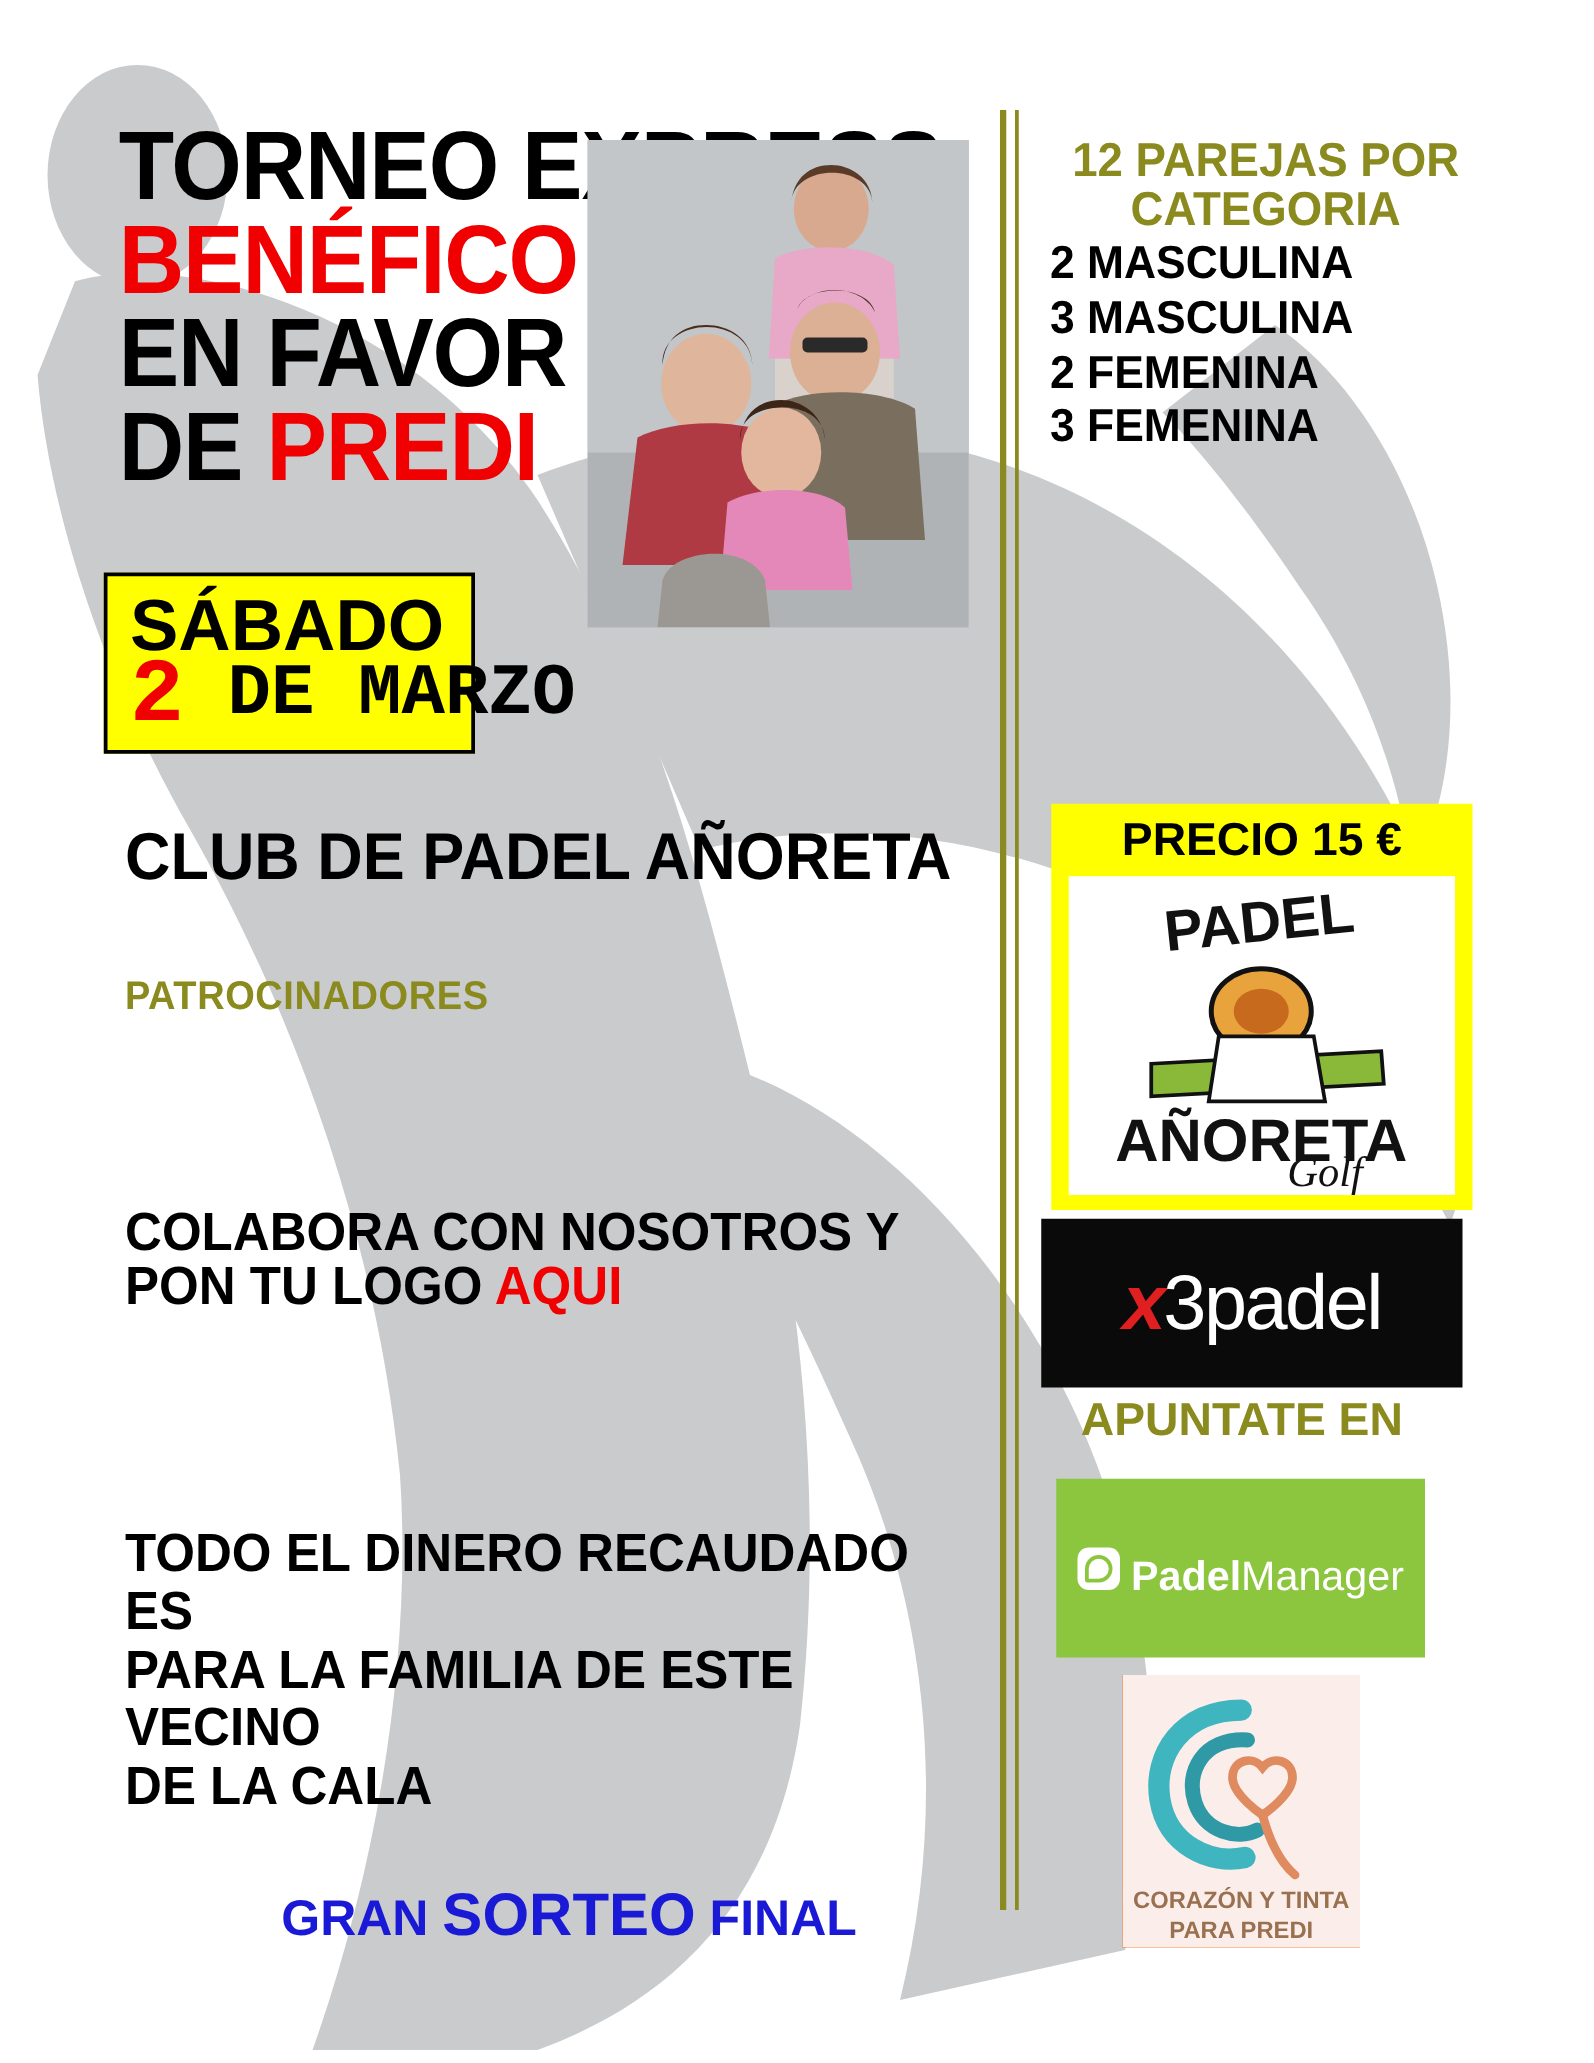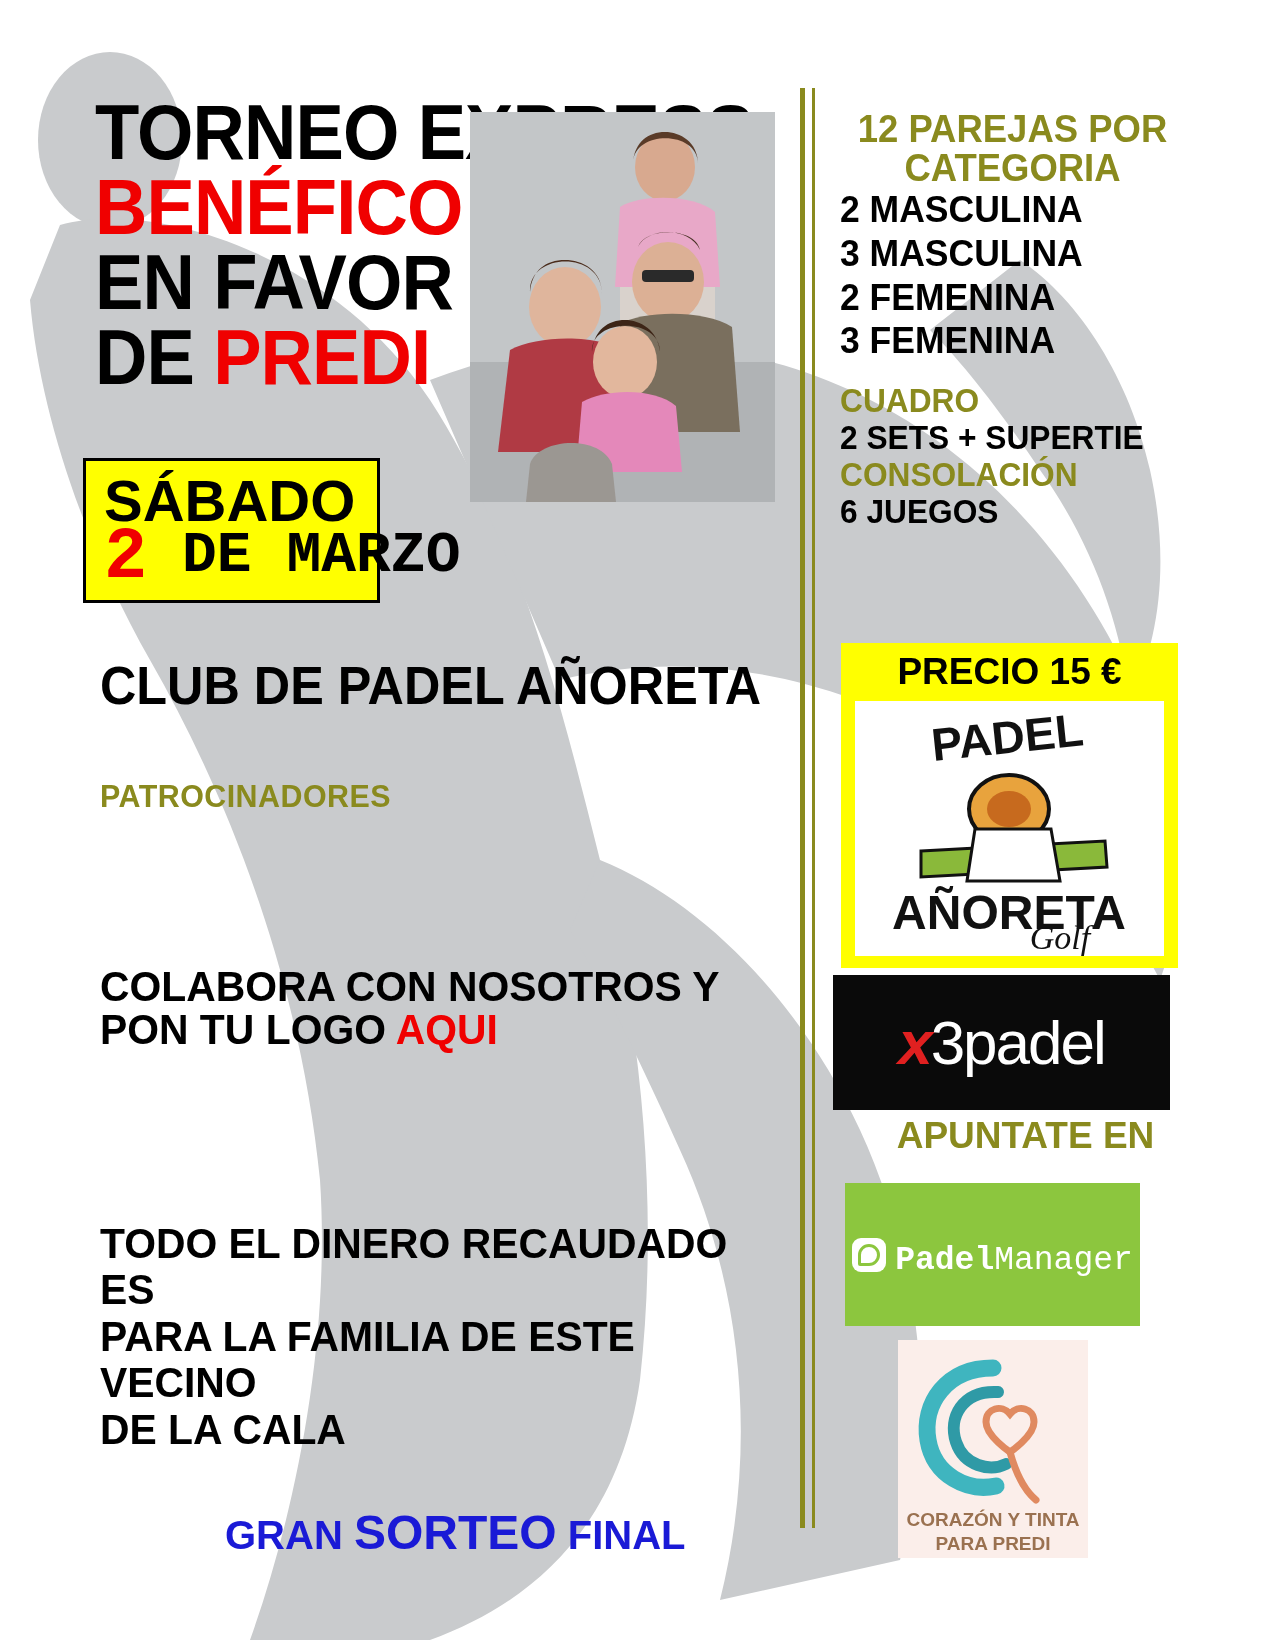--- a/index.html
+++ b/index.html
@@ -284,21 +284,21 @@
     justify-content: center;
     color: #fff;
     font-family: "Liberation Sans", sans-serif;
     font-size: 62px;
     letter-spacing: -2px;
   }
   .x3-x { color: #e02020; font-weight: bold; font-style: italic; }
 
   .apuntate {
     position: absolute;
-    left: 857px;
+    left: 825px;
     top: 1115px;
     width: 337px;
     text-align: center;
     font-family: "Liberation Sans Narrow", "Liberation Sans", sans-serif;
     font-weight: bold;
     font-size: 37px;
     color: #8a8a1e;
   }
 
   .pm-panel {
@@ -322,21 +322,21 @@
     border-radius: 9px;
     background: #ffffff;
     display: flex; align-items: center; justify-content: center;
   }
   .pm-mark-inner {
     width: 16px; height: 16px;
     border: 3px solid #8cc63e;
     border-radius: 50% 50% 50% 2px;
   }
   .pm-text {
-    font-family: Liberation Mono, monospace;
+    font-family: Liberation Sans, sans-serif;
     font-size: 33px;
     color: #ffffff;
     margin-top: 12px;
   }
   .pm-text b { font-weight: bold; }
 
   .ct-panel {
     position: absolute;
     left: 898px;
     top: 1340px;
@@ -421,26 +421,20 @@
   <div class="divider"></div>
   <div class="divider2"></div>
 
   <div class="right-col">
     <div class="r-title">12 PAREJAS POR CATEGORIA</div>
     <div class="cat-list">
       <div class="cat-item">2 MASCULINA</div>
       <div class="cat-item">3 MASCULINA</div>
       <div class="cat-item">2 FEMENINA</div>
       <div class="cat-item">3 FEMENINA</div>
-    </div>
-    <div class="fmt-block">
-      <div class="fmt-label">CUADRO</div>
-      <div class="fmt-value">2 SETS + SUPERTIE</div>
-      <div class="fmt-label">CONSOLACIÓN</div>
-      <div class="fmt-value">6 JUEGOS</div>
     </div>
   </div>
 
   <div class="price-panel">
     <div class="price-text">PRECIO  15 €</div>
     <div class="club-logo">
       <svg viewBox="0 0 309 255" width="309" height="255">
         <rect x="0" y="0" width="309" height="255" fill="#ffffff"></rect>
         <text x="154" y="52" text-anchor="middle" font-family="Liberation Sans, sans-serif" font-weight="bold" font-size="46" fill="#111" transform="rotate(-6 154 52)">PADEL</text>
         <ellipse cx="154" cy="108" rx="40" ry="34" fill="#e8a33d" stroke="#111" stroke-width="4"></ellipse>

